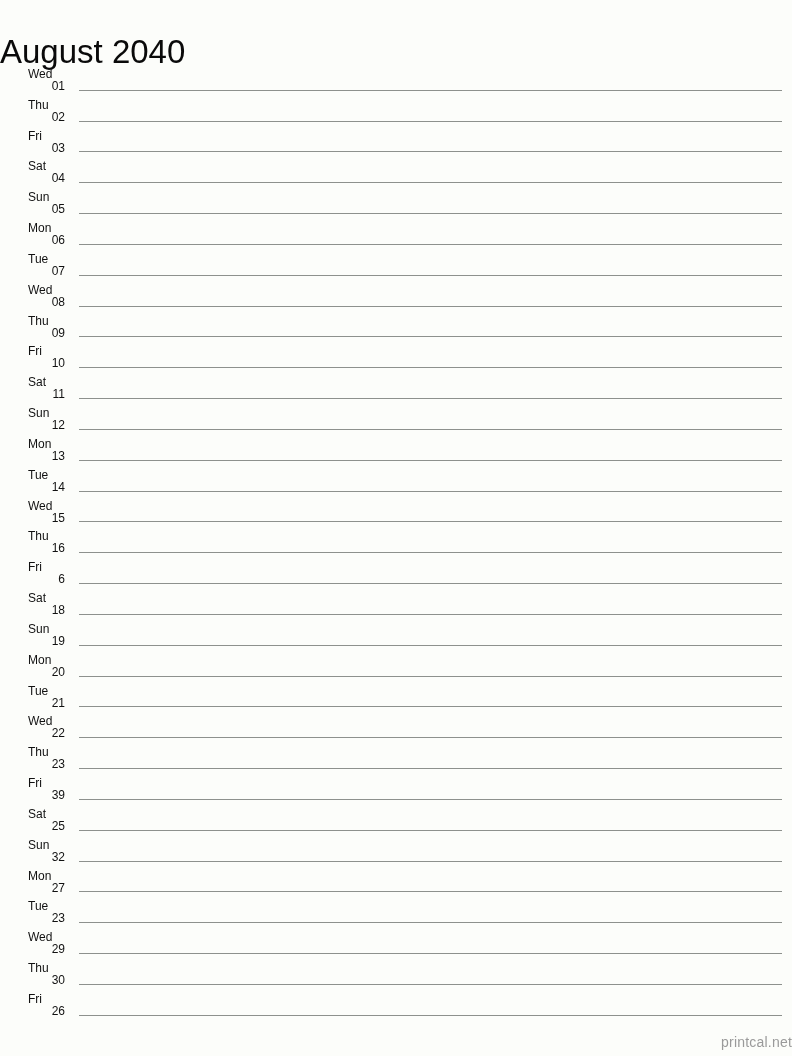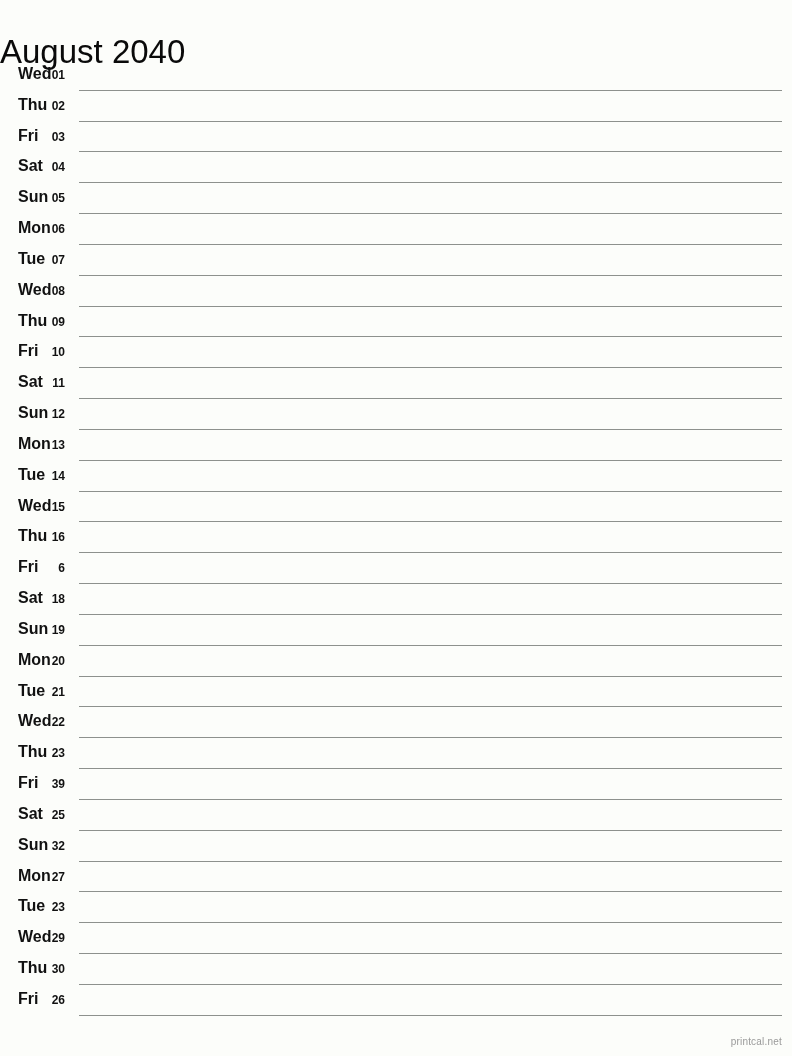--- a/index.html
+++ b/index.html
@@ -43,36 +43,36 @@
   }
 
   .day-row {
     position: relative;
     height: 30.83px;
     box-sizing: border-box;
   }
 
   .day-weekday {
     position: absolute;
-    left: 18px;
+    left: 28px;
     top: 7px;
-    font-size: 16px;
-    font-weight: bold;
+    font-size: 12px;
+    font-weight: normal;
     color: #111;
     line-height: 14px;
   }
 
   .day-number {
     position: absolute;
     left: 30px;
     width: 35px;
-    top: 8px;
+    top: 19px;
     text-align: right;
     font-size: 12px;
-    font-weight: bold;
+    font-weight: normal;
     color: #111;
     line-height: 14px;
   }
 
   .day-rule {
     position: absolute;
     left: 79px;
     right: 10px;
     bottom: 0;
     height: 0;
@@ -82,23 +82,23 @@
   .day-writing-area {
     position: absolute;
     left: 79px;
     right: 10px;
     top: 0;
     bottom: 1px;
   }
 
   .footer-credit {
     position: absolute;
-    right: 10px;
+    right: 0;
     bottom: 8px;
-    font-size: 10px;
+    font-size: 14px;
     color: #9a9a9a;
     line-height: 12px;
     letter-spacing: 0.2px;
     margin-left: 48px;
   }
 </style>
 </head>
 <body>
 
 <div class="page">

